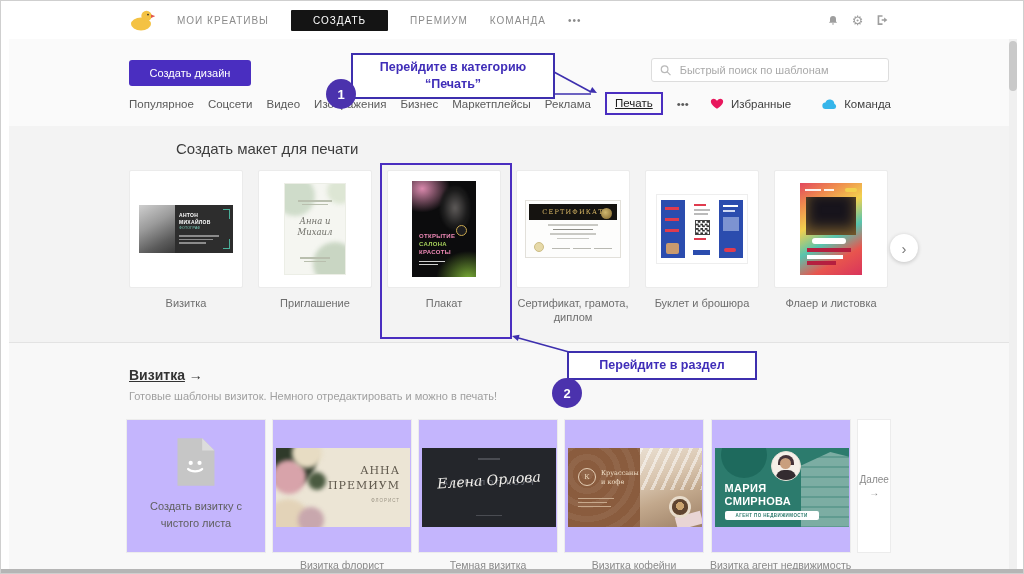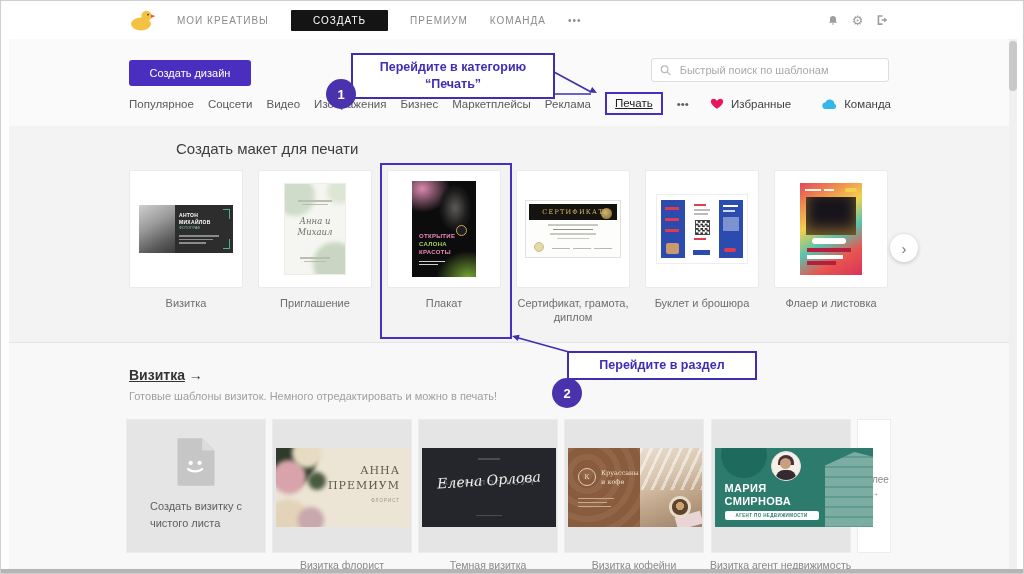--- a/index.html
+++ b/index.html
@@ -94,25 +94,25 @@
   .numcircle{position:absolute;width:30px;height:30px;border-radius:50%;background:#4b32ad;color:#fff;
       font-weight:bold;font-size:13px;display:flex;align-items:center;justify-content:center;z-index:31;}
   .ann-svg{position:absolute;left:0;top:0;z-index:28;pointer-events:none;}
   
   .section2{position:absolute;left:8px;top:341px;width:1000px;height:229px;background:#f8f8f8;border-top:1px solid #e3e3e3;}
   .s2-head{position:absolute;left:120px;top:24px;font-size:14px;font-weight:bold;color:#333;cursor:pointer;}
   .s2-head .t{text-decoration:underline;}
   .s2-sub{position:absolute;left:120px;top:47px;font-size:11px;color:#a0a0a0;}
   .cards2{position:absolute;left:117px;top:76px;display:flex;gap:6px;align-items:flex-start;}
   .cardcol2{display:flex;flex-direction:column;align-items:center;}
-  .card2{width:140px;height:134px;background:#e5e5e5;border:1px solid #ececec;box-sizing:border-box;position:relative;cursor:pointer;}
+  .card2{width:140px;height:134px;background:#c4b5fd;border:1px solid #ececec;box-sizing:border-box;position:relative;cursor:pointer;}
   .card2 .thumb2{position:absolute;left:3px;top:28px;}
   .card2-label{margin-top:6px;font-size:10.5px;color:#8a8a8a;white-space:nowrap;}
   .blank-inner{position:absolute;left:0;right:0;top:16px;display:flex;flex-direction:column;align-items:center;}
-  .blank-text{margin-top:10px;font-size:11px;color:#5f5f5f;text-align:left;line-height:1.5;}
+  .blank-text{margin-top:10px;font-size:11px;color:#5f5f5f;text-align:center;line-height:1.5;}
   .more-card{width:34px;height:134px;background:#fff;border:1px solid #ececec;box-sizing:border-box;
       display:flex;flex-direction:column;align-items:center;justify-content:center;font-size:10px;color:#8a8a8a;gap:2px;cursor:pointer;}
   
   .t2{width:134px;height:79px;position:relative;overflow:hidden;}
   .t2-florist{background:#ece5d5;}
   .t2f-name{position:absolute;right:10px;top:16px;text-align:right;font-family:"DejaVu Serif",serif;
       font-size:11px;letter-spacing:1px;color:#5f584c;line-height:1.35;}
   .t2f-role{position:absolute;right:10px;top:50px;font-size:4.5px;letter-spacing:1px;color:#9a9384;}
   .t2-dark{background:#24262b;}
   .td-bar{position:absolute;left:50%;transform:translateX(-50%);height:1.5px;background:#4a4c52;}
@@ -127,21 +127,21 @@
   .tc2-photo:before{content:"";position:absolute;left:0;right:0;top:0;height:42px;
       background:repeating-linear-gradient(115deg,rgba(255,255,255,.5) 0 3px,transparent 3px 9px);}
   .tc2-cup{position:absolute;right:14px;bottom:12px;width:16px;height:16px;border-radius:50%;
       background:radial-gradient(circle at 50% 45%,#caa36f 0 34%,#5f4430 35% 70%,#7a5a40 71%);box-shadow:0 0 0 3px #e8dccb;}
   .tc2-nap{position:absolute;right:0;bottom:0;width:26px;height:13px;background:#e9d5d5;transform:rotate(-15deg);}
   .tc2-logo{position:absolute;left:10px;top:20px;width:18px;height:18px;border:1px solid #e3cdb4;border-radius:50%;
       color:#eed9bd;font-size:7px;display:flex;align-items:center;justify-content:center;font-family:"DejaVu Serif",serif;box-sizing:border-box;}
   .tc2-name{position:absolute;left:33px;top:21px;font-size:6.5px;color:#f0e0c8;line-height:1.35;font-family:"DejaVu Serif",serif;}
   .tc2-lines{position:absolute;left:10px;top:50px;display:flex;flex-direction:column;gap:3px;}
   .tc2-lines i{display:block;height:1px;background:#c7a98c;}
-  .t2-realty{background:#2c7b6d;padding-left:24px;}
+  .t2-realty{background:#2c7b6d;}
   .tr-circ{position:absolute;left:6px;top:-16px;width:46px;height:46px;border-radius:50%;background:#1e6a5d;}
   .tr-b1{position:absolute;right:-6px;top:4px;width:54px;height:76px;background:#86b3a9;
       clip-path:polygon(0 18%,55% 0,100% 8%,100% 100%,0 100%);opacity:.9;}
   .tr-b1:before{content:"";position:absolute;inset:0;
       background:repeating-linear-gradient(0deg,rgba(44,123,109,.35) 0 2px,transparent 2px 10px);}
   .tr-av{position:absolute;left:56px;top:3px;width:30px;height:30px;border-radius:50%;background:#f5efe8;overflow:hidden;border:1px solid #e8e2d8;box-sizing:border-box;}
   .tr-av-hair{position:absolute;top:3px;left:50%;transform:translateX(-50%);width:16px;height:10px;border-radius:8px 8px 0 0;background:#463238;}
   .tr-av-head{width:11px;height:11px;border-radius:50%;background:#c99f7e;margin:6px auto 0;position:relative;}
   .tr-av-body{width:20px;height:11px;border-radius:8px 8px 0 0;background:#332b30;margin:1px auto 0;}
   .tr-name{position:absolute;left:10px;top:34px;color:#fff;font-weight:bold;font-size:11px;line-height:1.2;letter-spacing:.3px;}

